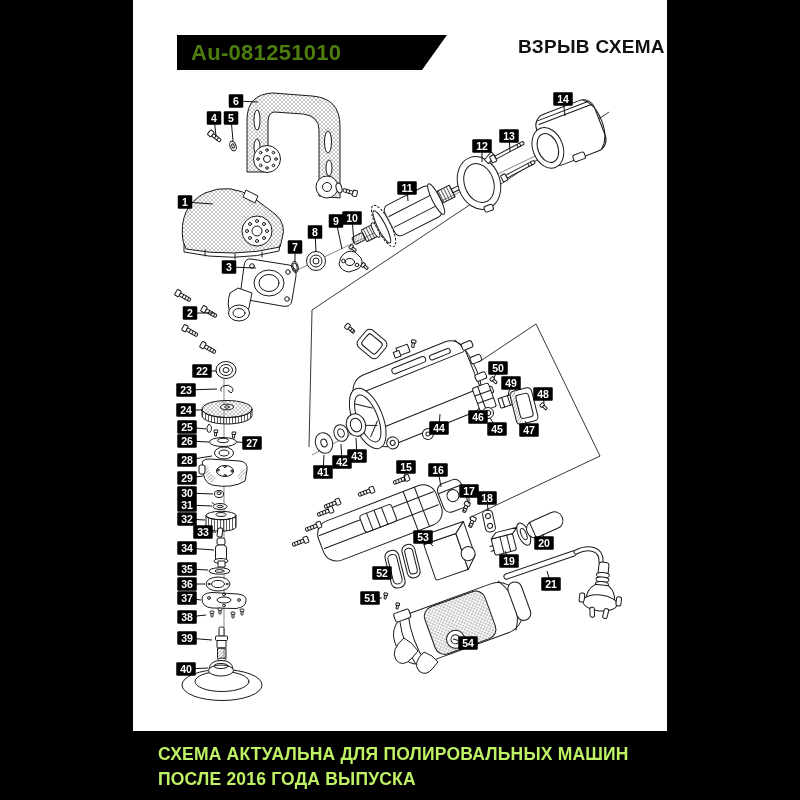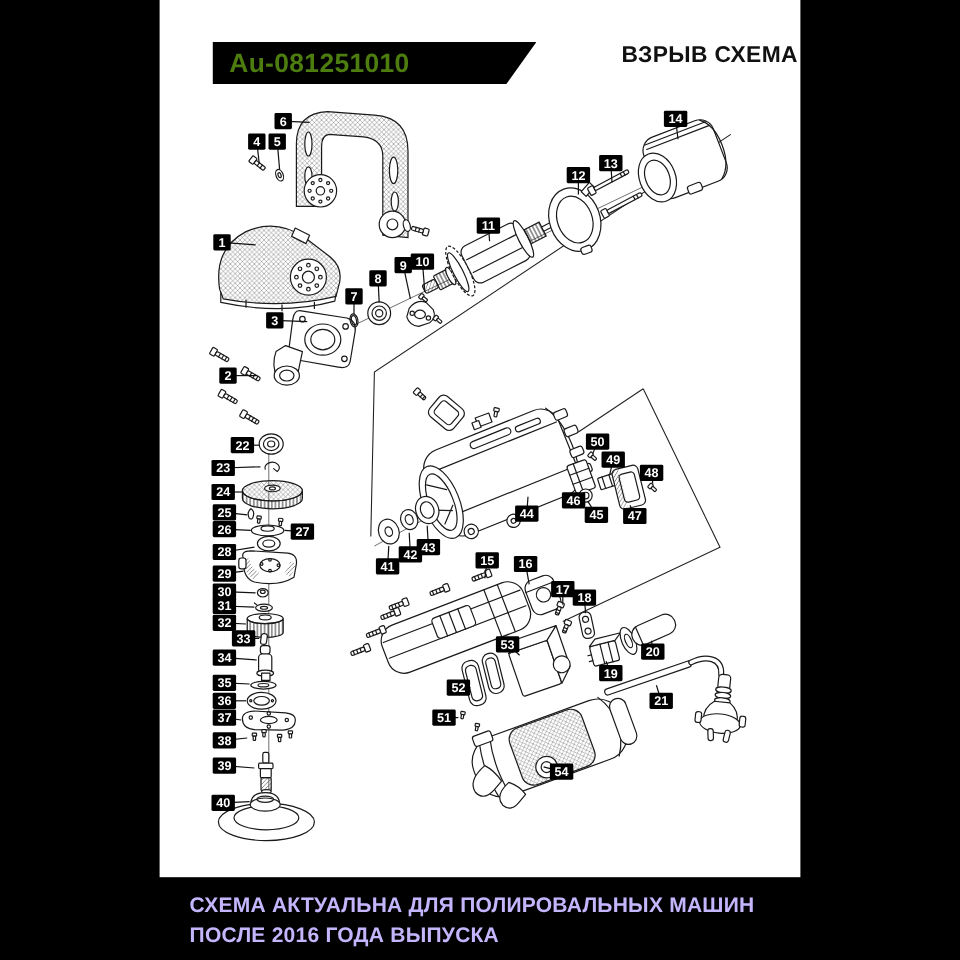--- a/index.html
+++ b/index.html
@@ -12,21 +12,21 @@
   .mesh{fill:url(#mesh);stroke:#1a1a1a;stroke-width:1;}
   .axis{fill:none;stroke:#555;stroke-width:0.7;}
   .thin{fill:none;stroke:#222;stroke-width:0.9;}
   .cordA{fill:none;stroke:#1a1a1a;stroke-width:5;stroke-linecap:round;}
   .cordB{fill:none;stroke:#fff;stroke-width:3;stroke-linecap:round;}
   #badge{position:absolute;left:177px;top:35px;width:270px;height:35px;background:#000;
          clip-path:polygon(0 0,100% 0,calc(100% - 25px) 100%,0 100%);
          display:flex;align-items:center;padding-left:14px;box-sizing:border-box;
          color:#4d7c0f;font-size:22px;font-weight:bold;letter-spacing:.3px;}
   #title{position:absolute;left:486px;top:36px;color:#111;font-size:19px;font-weight:800;letter-spacing:.3px;margin-left:32px;}
-  #footer{position:absolute;left:158px;top:742px;color:#c4b5fd;font-size:17.5px;font-weight:bold;
+  #footer{position:absolute;left:158px;top:742px;color:#bef264;font-size:17.5px;font-weight:bold;
           line-height:25px;letter-spacing:.2px;width:500px;}
 </style>
 </head>
 <body>
 
 <div id="stage">
 
 <svg id="diagram" viewBox="0 0 800 800" width="800" height="800">
   <defs>
     <pattern id="mesh" width="4" height="4" patternUnits="userSpaceOnUse">

